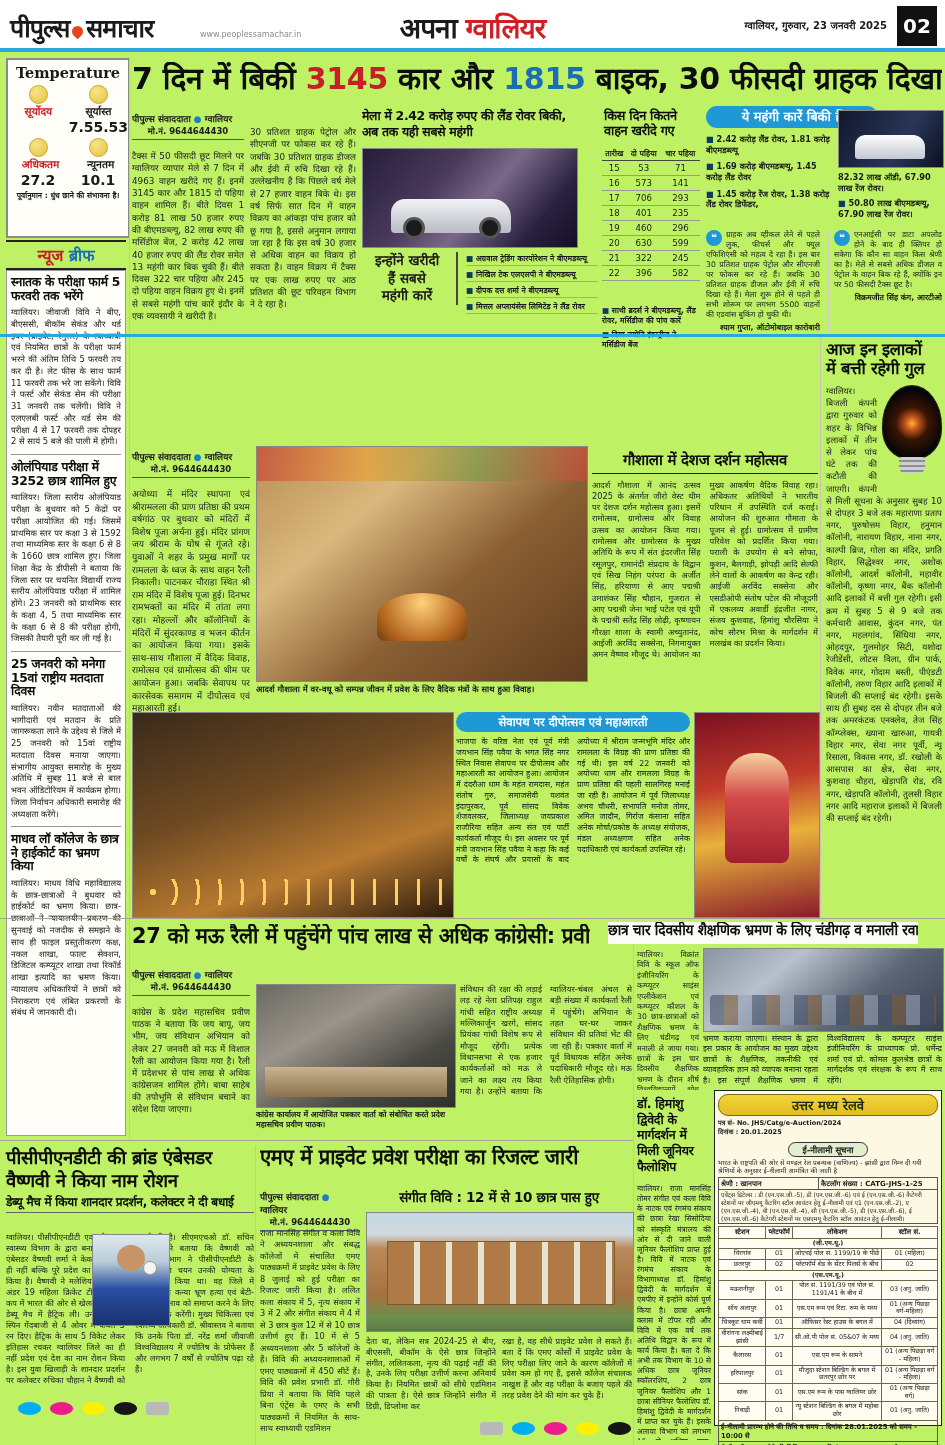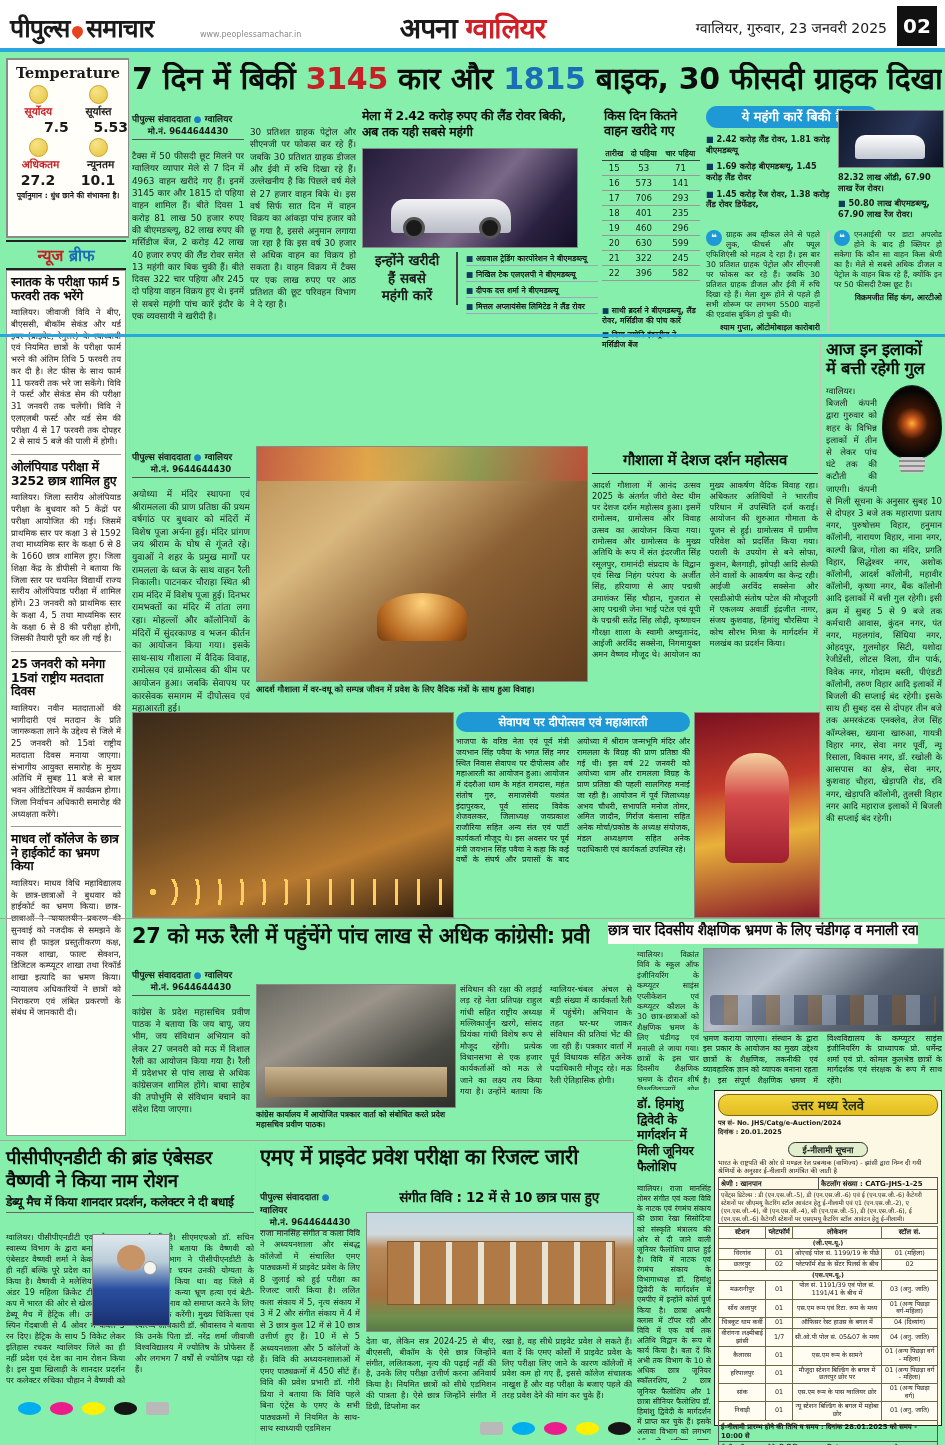--- a/index.html
+++ b/index.html
@@ -1,16 +1,16 @@
 <!DOCTYPE html>
 <html><head>
 <meta charset="utf-8">
 <style>
   html,body{margin:0;padding:0;background:#d9d9d9;font-family:"DejaVu Sans",sans-serif;}
-  .page{position:relative;width:945px;height:1445px;background:#86efac;margin:0 auto;overflow:hidden;color:#1a1a1a;}
+  .page{position:relative;width:945px;height:1445px;background:#bef264;margin:0 auto;overflow:hidden;color:#1a1a1a;}
   .abs{position:absolute;}
   .clip{overflow:hidden;}
   .hl{font-weight:bold;color:#0d0d0d;letter-spacing:-0.3px;line-height:1.1;}
   .body-txt{font-size:8.8px;line-height:1.4;text-align:justify;color:#222;}
   .byline{font-size:9px;font-weight:bold;border-bottom:1px solid #555;padding-bottom:3px;}
   .byline .dot{color:#1a7fc4;}
   .byline .ph-no{display:block;text-align:center;font-size:8.5px;margin-top:0;}
   .pill{background:#1e99d5;color:#fff;font-weight:bold;border-radius:12px;text-align:center;}
   .vrule{width:1px;background:#c9c4b8;}
   .hrule{height:1px;background:#a8a399;}
@@ -43,36 +43,36 @@
 <div class="page">
 
   <div class="abs" style="left:0;top:0;width:945px;height:50px;background:#fff;">
     <div class="abs" style="left:10px;top:10px;font-size:25px;font-weight:bold;letter-spacing:-1px;">
       <span>पीपुल्स</span><span class="pin"></span><span>समाचार</span>
     </div>
     <div class="abs" style="left:200px;top:30px;font-size:8px;color:#8a8a8a;">www.peoplessamachar.in</div>
     <div class="abs" style="left:0;right:0;top:8px;text-align:center;font-size:28px;font-weight:bold;letter-spacing:-1px;">
       <span>अपना</span> <span style="color:#d11f26;">ग्वालियर</span>
     </div>
-    <div class="abs" style="right:58px;top:18px;font-size:14px;font-weight:normal;">ग्वालियर, गुरुवार, 23 जनवरी 2025</div>
+    <div class="abs" style="right:58px;top:18px;font-size:10px;font-weight:bold;">ग्वालियर, गुरुवार, 23 जनवरी 2025</div>
     <div class="abs" style="right:8px;top:6px;width:40px;height:40px;background:#111;color:#fff;font-size:20px;font-weight:bold;text-align:center;line-height:40px;">02</div>
   </div>
   <div class="abs" style="left:0;top:48px;width:945px;height:4px;background:#29a8e0;"></div>
 
   <div class="abs temp-box" style="left:6px;top:58px;width:120px;height:176px;">
     <div style="text-align:center;font-size:14.5px;font-weight:bold;font-family:'DejaVu Serif',serif;margin-top:4px;">Temperature</div>
     <div style="display:flex;justify-content:space-around;margin-top:4px;">
         <span class="sun"></span>
         <span class="sun"></span>
       </div>
     <div style="display:flex;justify-content:space-around;font-size:10.5px;font-weight:bold;">
       <span style="color:#c81e25;">सूर्योदय</span>
       <span>सूर्यास्त</span>
     </div>
-    <div style="display:flex;justify-content:space-between;font-size:14px;font-weight:bold;margin:1px 0 3px;padding-left:36px;">
+    <div style="display:flex;justify-content:flex-end;font-size:14px;font-weight:bold;margin:1px 0 3px;padding-left:36px;">
       <span>7.5</span>
       <span>5.53</span>
     </div>
     <div style="display:flex;justify-content:space-around;">
         <span class="sun"></span>
         <span class="sun"></span>
       </div>
     <div style="display:flex;justify-content:space-around;font-size:10.5px;font-weight:bold;">
       <span style="color:#c81e25;">अधिकतम</span>
       <span>न्यूनतम</span>

